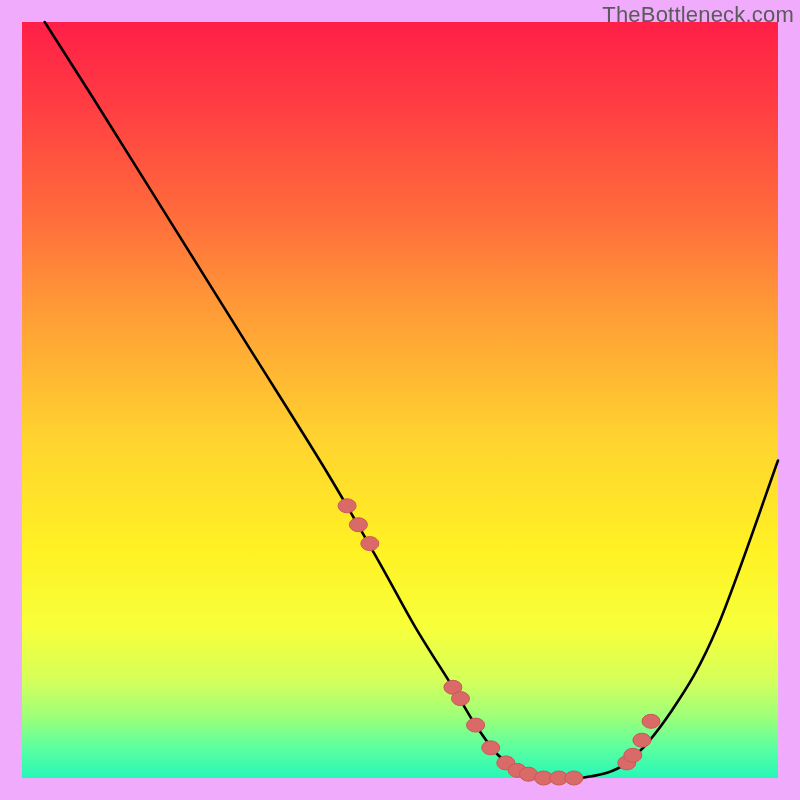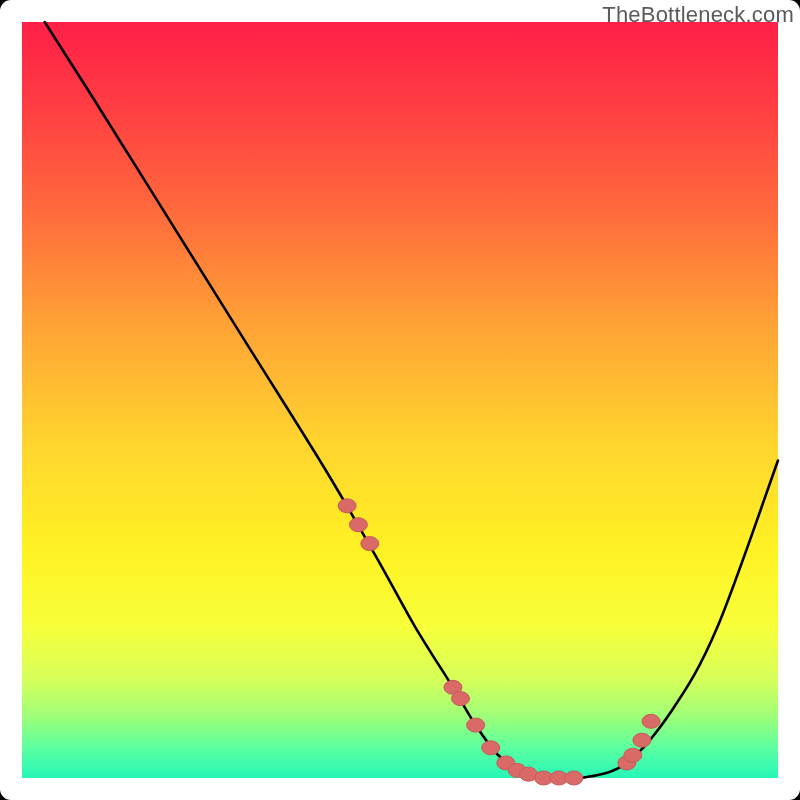--- a/index.html
+++ b/index.html
@@ -8,22 +8,21 @@
     width: 800px;
     height: 800px;
     background: #000;
     overflow: hidden;
     font-family: Arial, Helvetica, sans-serif;
   }
   .stage {
     position: relative;
     width: 800px;
     height: 800px;
-    background: #ffffff;
-    border-radius: 11px;
+    background: #f0abfc;
   }
   .plot-area {
     position: absolute;
     left: 22px;
     top: 22px;
     width: 756px;
     height: 756px;
     
     background: linear-gradient(
       to bottom,

